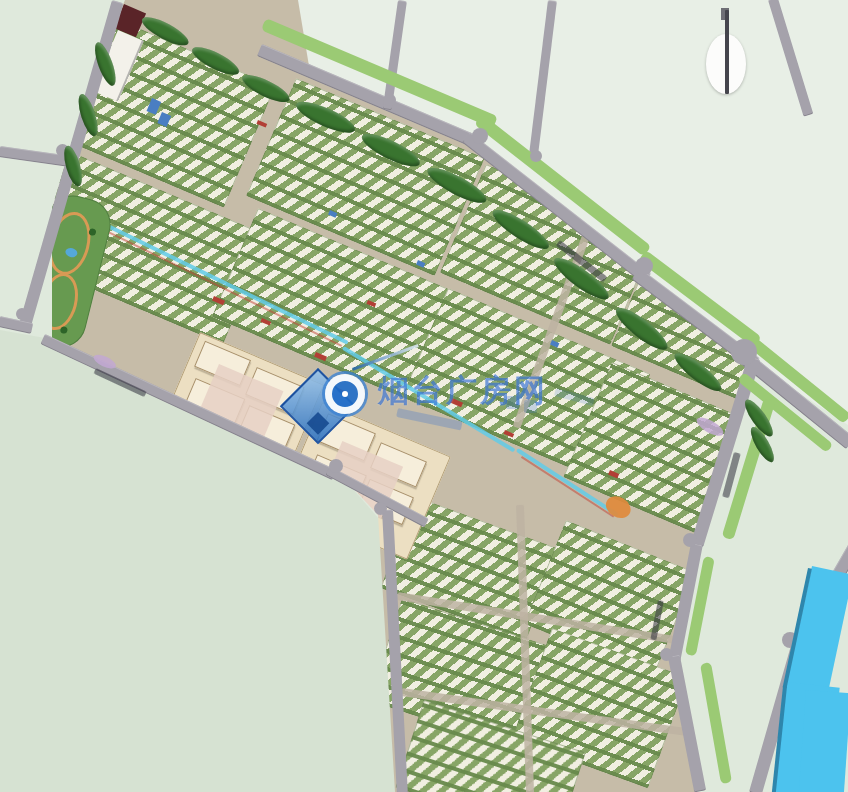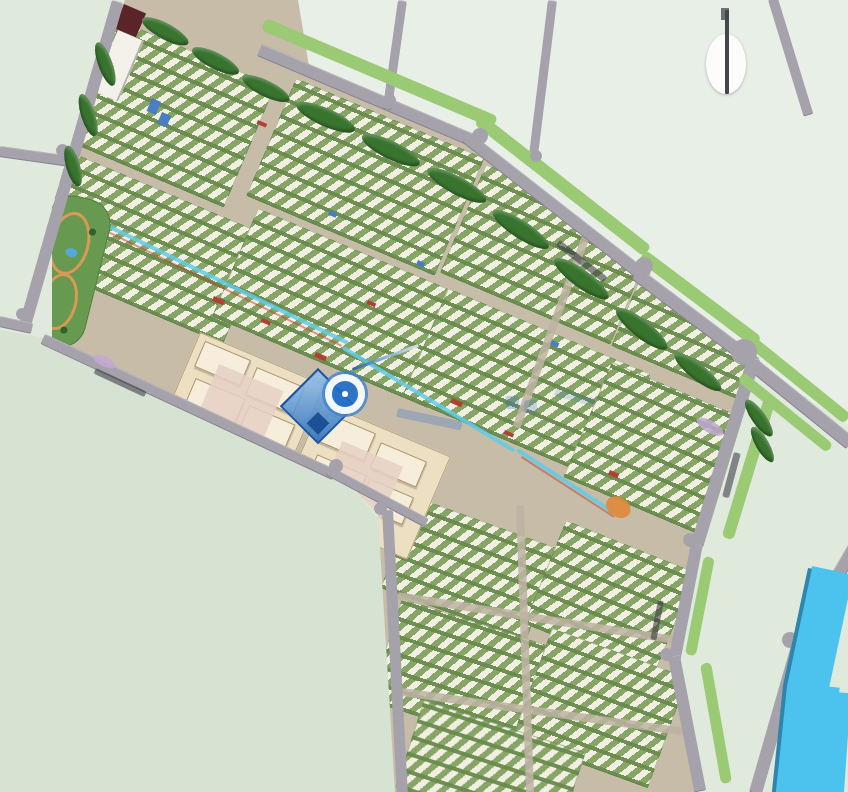--- a/index.html
+++ b/index.html
@@ -213,19 +213,20 @@
     <div class="abs cp-cap" style="left:17px;top:4px;width:8px;height:12px"></div>
     <div class="abs cp-needle" style="left:21px;top:6px;width:4px;height:84px"></div>
   </div>
 
   <div class="abs" style="left:305px;top:350px;width:300px;height:82px">
     <div class="abs lg-needle" style="left:47px;top:18px;width:70px;height:3px;transform:rotate(-20deg)"></div>
     <div class="abs lg-diamond" style="left:13px;top:18px;width:54px;height:54px"></div>
     <div class="abs lg-tail" style="left:13px;top:62px;width:16px;height:16px"></div>
     <div class="abs lg-ring" style="left:20px;top:24px;width:40px;height:40px"></div>
     <div class="abs lg-dot" style="left:37px;top:41px;width:6px;height:6px"></div>
+    <span class="abs wm-text" style="left:73px;top:20px">烟台广房网</span>
     <div class="abs ghost" style="left:93px;top:58px;width:66px;height:9px;transform:rotate(12deg)"></div>
     <div class="abs ghost" style="left:201px;top:46px;width:13px;height:13px"></div>
     <div class="abs ghost" style="left:219px;top:50px;width:13px;height:13px;opacity:.8"></div>
     <div class="abs ghost" style="left:251px;top:38px;width:40px;height:8px;opacity:.6;transform:rotate(15deg)"></div>
   </div>
 
 </div>
 
 </body></html>

